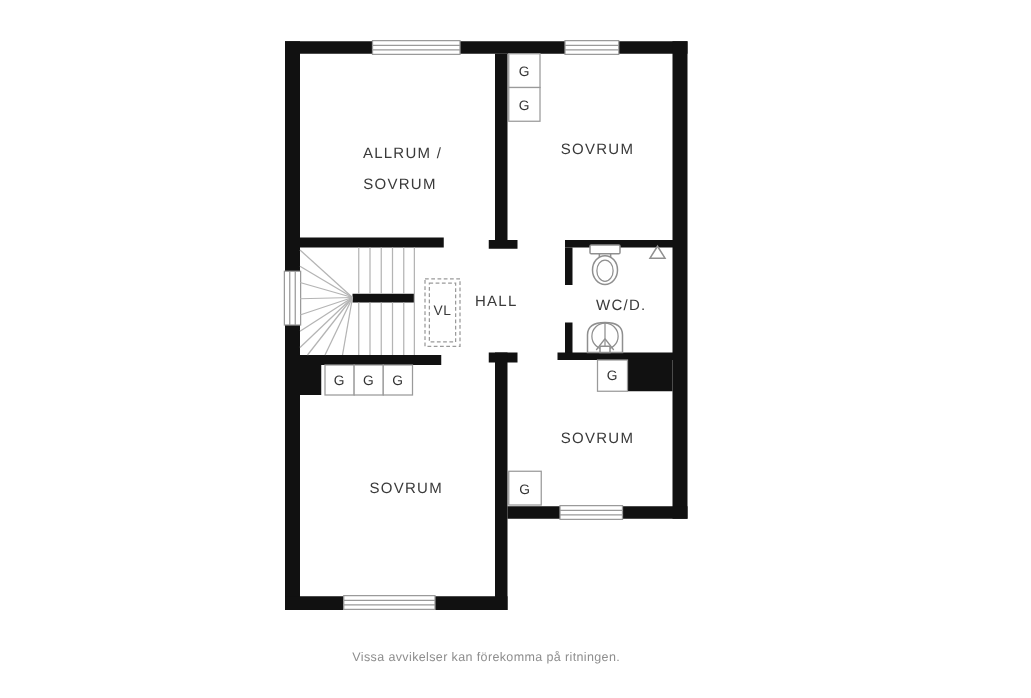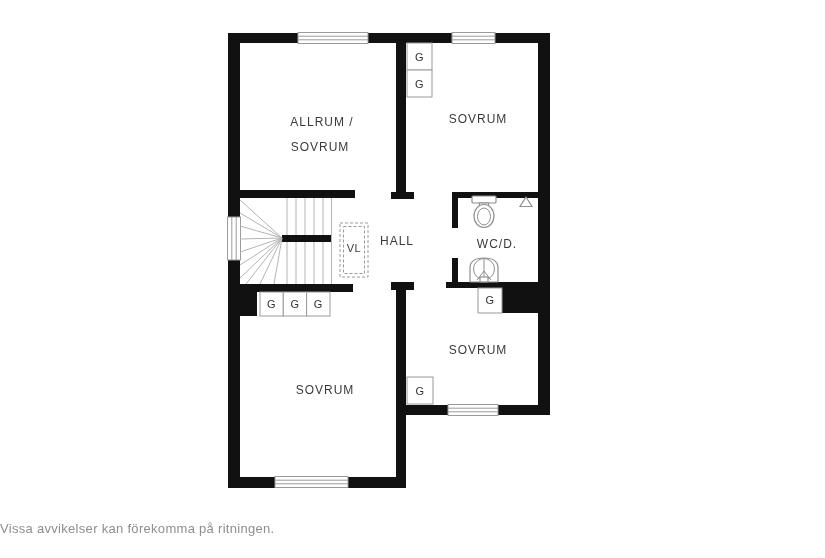--- a/index.html
+++ b/index.html
@@ -23,22 +23,22 @@
   .win-rect{fill:#ffffff;stroke:var(--closet-border);stroke-width:1;}
   .win-line{stroke:var(--closet-border);stroke-width:1;}
   .stair-line{stroke:var(--stair);stroke-width:1;fill:none;}
   .closet-box{fill:#ffffff;stroke:var(--closet-border);stroke-width:1;}
   .closet-label{font-size:11px;fill:#333;text-anchor:middle;letter-spacing:.5px;}
   .room-label{font-size:12px;fill:var(--label);text-anchor:middle;letter-spacing:1px;}
   .fixture{fill:#ffffff;stroke:var(--fixture);stroke-width:1.2;}
   .fixture-thin{fill:none;stroke:var(--fixture);stroke-width:1;}
   .vl-box{fill:none;stroke:var(--closet-border);stroke-width:1;stroke-dasharray:3 2;}
   .caption{
-    position:absolute;left:0;top:521px;width:778px;text-align:left;
-    font-size:13px;color:var(--caption);letter-spacing:.3px;
+    position:absolute;left:0;top:521px;width:778px;text-align:center;
+    font-size:10px;color:var(--caption);letter-spacing:.3px;
   }
 </style>
 </head>
 <body>
 
 <div class="plan-wrap">
 <svg width="825" height="510" viewBox="0 0 825 510">
 
   <g>
     <rect class="wall" x="228" y="33" width="70" height="10"></rect>

